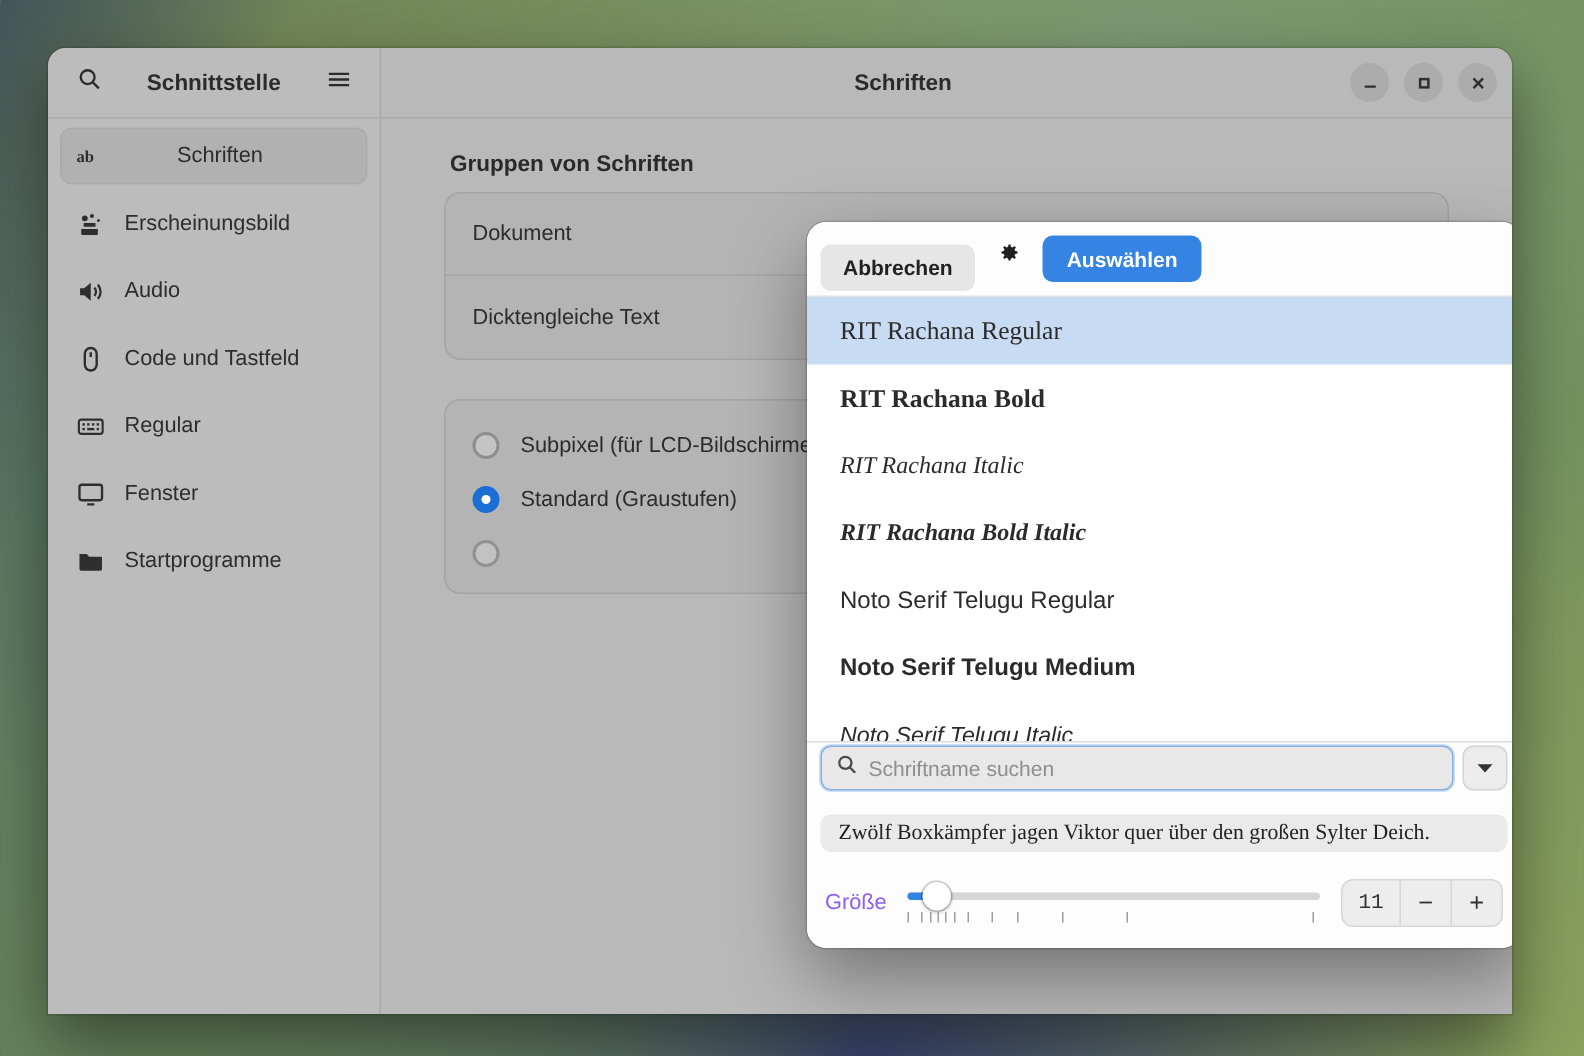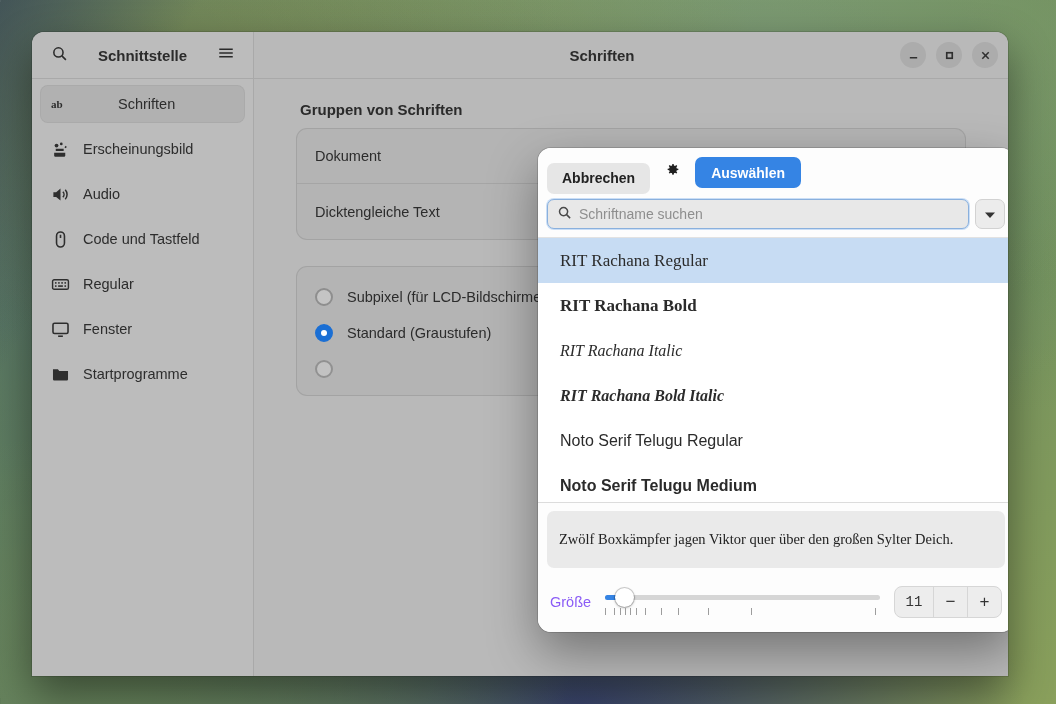--- a/index.html
+++ b/index.html
@@ -260,21 +260,21 @@
 
   
   #preview-bar {
     flex: 0 0 auto;
     padding: 8px 9px;
     background: #fdfdfd;
   }
   #preview-text {
     background: #eaeaea;
     border-radius: 7px;
-    padding: 20px 12px;
+    padding: 4px 12px;
     font-family: "Liberation Serif", serif;
     font-size: 14.5px;
     color: #222;
     white-space: nowrap;
     overflow: hidden;
   }
 
   
   #size-row {
     flex: 0 0 auto;
@@ -504,48 +504,48 @@
             <span>
               <svg width="16" height="16" viewBox="0 0 24 24" fill="#202020">
                 <path d="M12 8.3a3.7 3.7 0 1 0 0 7.4 3.7 3.7 0 0 0 0-7.4zm0 2a1.7 1.7 0 1 1 0 3.4 1.7 1.7 0 0 1 0-3.4z"></path>
                 <path d="M11 1.5h2l.4 2.3 1.7.7 1.9-1.4 1.4 1.4-1.4 1.9.7 1.7 2.3.4v2l-2.3.4-.7 1.7 1.4 1.9-1.4 1.4-1.9-1.4-1.7.7-.4 2.3h-2l-.4-2.3-1.7-.7-1.9 1.4-1.4-1.4 1.4-1.9-.7-1.7-2.3-.4v-2l2.3-.4.7-1.7-1.4-1.9 1.4-1.4 1.9 1.4 1.7-.7z"></path>
               </svg>
             </span>
           </div>
           <button id="select-button">Auswählen</button>
         </div>
 
+        <div id="font-list">
+          <div class="font-item selected f-serif">RIT Rachana Regular</div>
+          <div class="font-item f-serif-b">RIT Rachana Bold</div>
+          <div class="font-item f-serif-i">RIT Rachana Italic</div>
+          <div class="font-item f-serif-bi">RIT Rachana Bold Italic</div>
+          <div class="font-item f-sans">Noto Serif Telugu Regular</div>
+          <div class="font-item f-sans-m">Noto Serif Telugu Medium</div>
+          <div class="font-item f-sans-i">Noto Serif Telugu Italic</div>
+
+        </div>
+
         <div id="search-row">
           <div id="search-field">
             <span>
               <svg width="15" height="15" viewBox="0 0 24 24" fill="none" stroke="#4a4a4a" stroke-width="2.4">
                 <circle cx="10.5" cy="10.5" r="6.5"></circle>
                   <line x1="15.4" y1="15.4" x2="21" y2="21"></line>
               </svg>
             </span>
             <input id="search-input" type="text" placeholder="Schriftname suchen" style="">
           </div>
           <div id="filter-button">
             <span>
               <svg width="12" height="8" viewBox="0 0 12 8">
                   <path d="M1 1.5h10L6 7z" fill="#333"></path>
                 </svg>
             </span>
           </div>
-        </div>
-
-        <div id="font-list">
-          <div class="font-item selected f-serif">RIT Rachana Regular</div>
-          <div class="font-item f-serif-b">RIT Rachana Bold</div>
-          <div class="font-item f-serif-i">RIT Rachana Italic</div>
-          <div class="font-item f-serif-bi">RIT Rachana Bold Italic</div>
-          <div class="font-item f-sans">Noto Serif Telugu Regular</div>
-          <div class="font-item f-sans-m">Noto Serif Telugu Medium</div>
-          <div class="font-item f-sans-i">Noto Serif Telugu Italic</div>
-
         </div>
 
         <div id="preview-bar">
           <div id="preview-text">Zwölf Boxkämpfer jagen Viktor quer über den großen Sylter Deich.</div>
         </div>
 
         <div id="size-row">
           <span id="size-label">Größe</span>
           <div id="slider-wrap">
             <div id="slider-track"></div>

